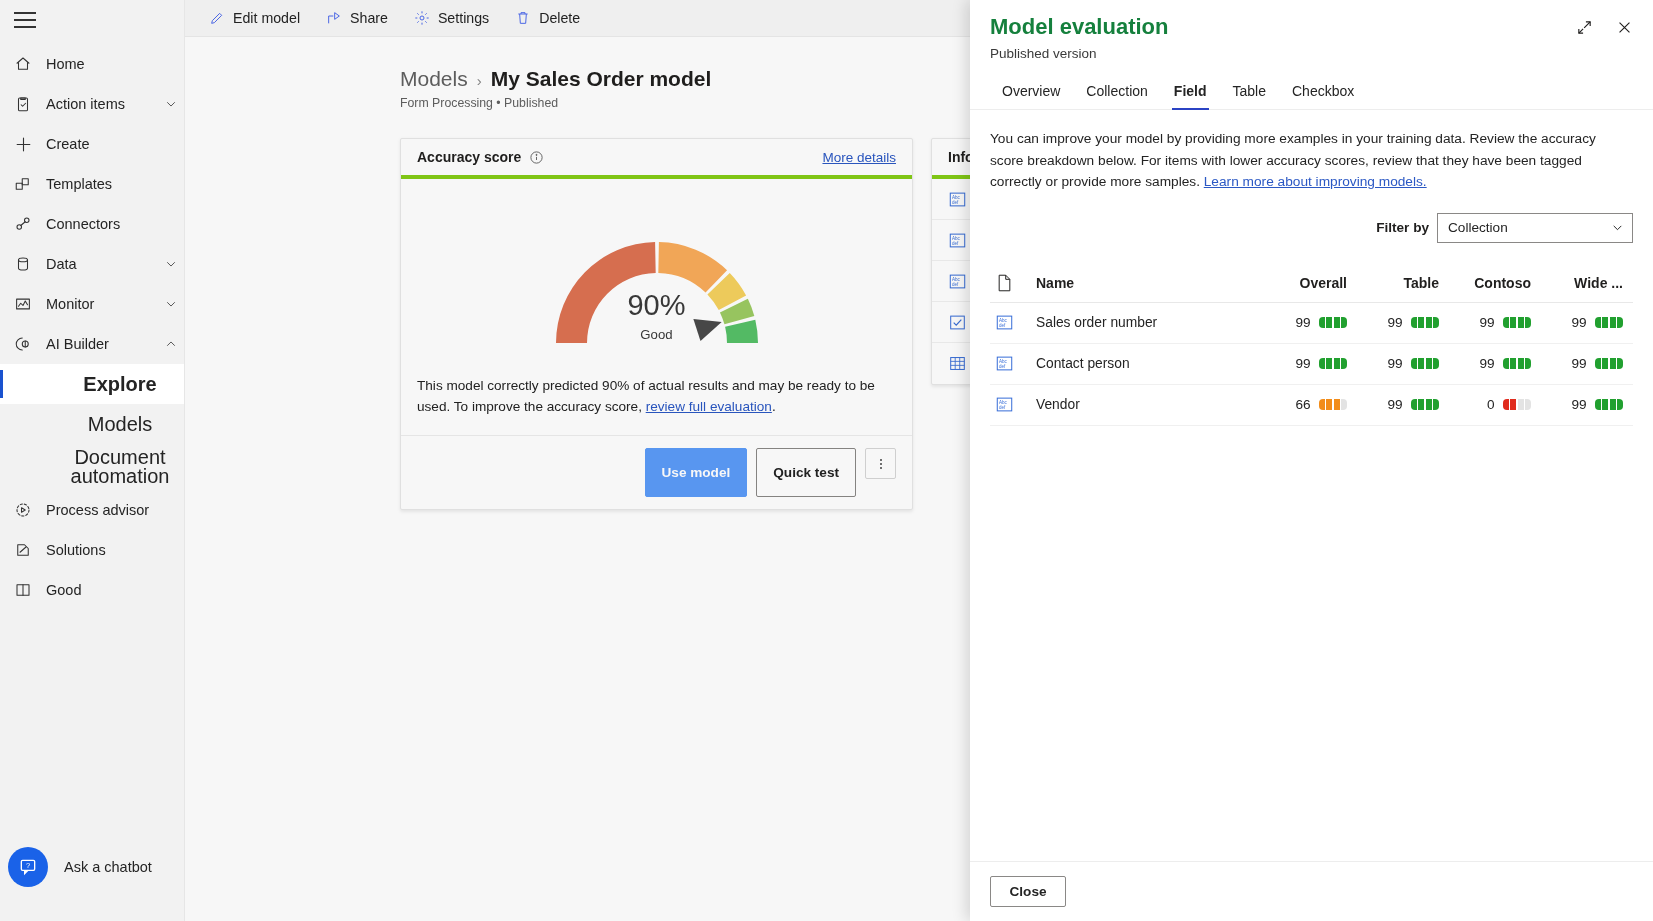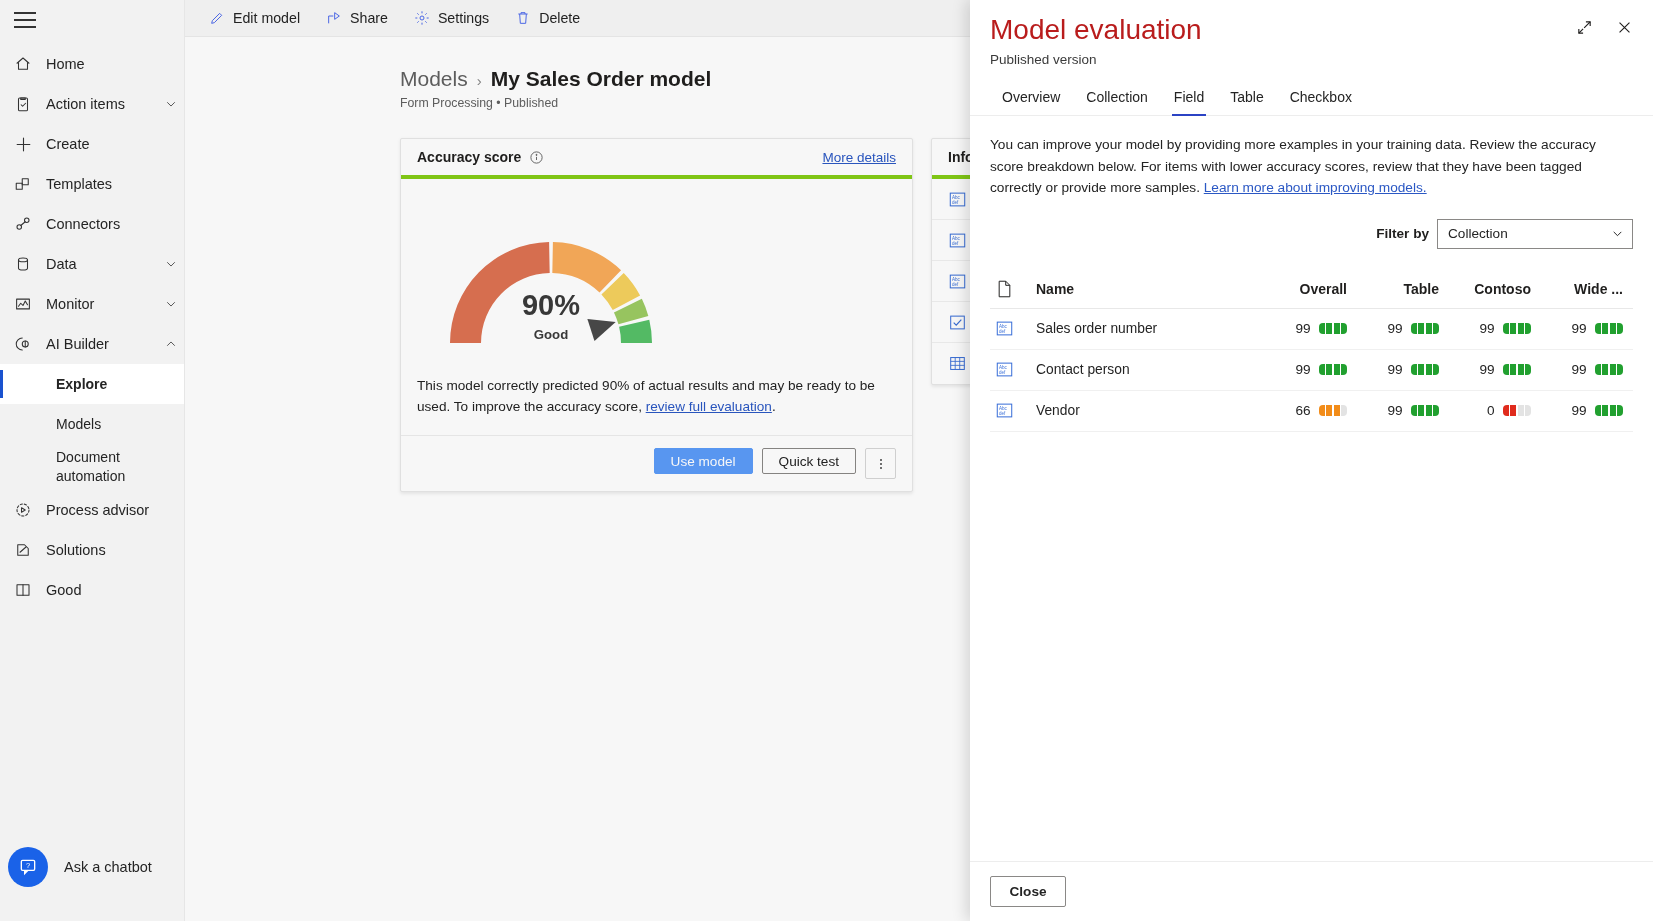--- a/index.html
+++ b/index.html
@@ -29,21 +29,21 @@
     display: flex; align-items: center;
     height: 40px;
     padding-left: 14px;
     cursor: pointer;
     font-size: 14.5px;
     color: #242424;
   }
   .nav-item .ico { width: 28px; flex: 0 0 28px; display: flex; align-items: center; justify-content: flex-start; color: #333; }
   .nav-item .lbl { flex: 1; padding-left: 4px; }
   .nav-item .chev { width: 26px; flex: 0 0 26px; display:flex; align-items:center; justify-content:center; color:#333; }
-  .nav-item.sub { padding-left: 52px; font-size: 14px; }
+  .nav-item.sub { padding-left: 52px; font-size: 20px; text-align: center; }
   .nav-item.sub.two-line { height: 46px; line-height: 19px; align-items: center; }
   .nav-item.active {
     background: #ffffff;
     font-weight: 600;
   }
   .nav-item.active::before {
     content: ""; position: absolute; left: 0; top: 6px; bottom: 6px; width: 3px; background: #1a52cf;
   }
   .chatbot {
     position: absolute; left: 0; bottom: 34px; display: flex; align-items: center; padding-left: 8px;
@@ -82,37 +82,37 @@
   }
   .card.accuracy { width: 513px; }
   .card-hdr {
     height: 40px; border-bottom: 4px solid #84cc16;
     display: flex; align-items: center; padding: 0 16px;
     font-size: 14px; font-weight: 600; color: #201f1e;
   }
   .card-hdr .info-ico { margin-left: 8px; color: #616161; display:flex; align-items:center; cursor:pointer;}
   .more-details { margin-left: auto; font-size: 13.5px; color: #2b58c4; text-decoration: underline; cursor: pointer; font-weight: 400; }
 
-  .gauge-wrap { padding: 16px 0 4px; display: flex; justify-content: flex-start; font-weight: bold; }
+  .gauge-wrap { padding: 16px 0 4px; display: flex; justify-content: center; }
   .gauge { position: relative; width: 300px; height: 170px; }
   .gauge .readout {
     position: absolute; left: 0; right: 0; top: 96px; text-align: center;
   }
   .gauge .pct { font-size: 29px; color: #3a3a3a; line-height: 1; }
   .gauge .lbl { font-size: 13.2px; color: #3a3a3a; margin-top: 7px; }
 
   .card-note {
     padding: 6px 22px 18px 16px; font-size: 13.6px; line-height: 21px; color: #242424;
   }
   .card-note a { color: #2b58c4; text-decoration: underline; cursor: pointer; }
   .card-actions {
     border-top: 1px solid #ededed; padding: 12px 16px; display: flex; justify-content: flex-end; gap: 9px;
   }
   .btn {
-    height: 26px; min-width: 80px; padding: 0 16px; font-size: 13.6px; font-weight: 400;
+    height: 49px; min-width: 80px; padding: 0 16px; font-size: 13.6px; font-weight: 700;
     border-radius: 2px; cursor: pointer; display: flex; align-items: center; justify-content: center;
     font-family: "Liberation Sans", sans-serif;
   }
   .btn-primary { background: #5b9bf8; color: #fff; border: 1px solid #5b9bf8; }
   .btn-default { background: #fff; color: #242424; border: 1px solid #8a8886; }
   .btn-more {
     width: 31px; min-width: 31px; height: 31px; border: 1px solid #d6d6d6; background:#fff;
     display:flex; align-items:center; justify-content:center; cursor:pointer; color:#444; border-radius:2px;
   }
 
@@ -127,30 +127,30 @@
   
   .scrim { position: absolute; inset: 0; background: rgba(0,0,0,.03); pointer-events: none; }
 
   
   .panel {
     position: absolute; right: 0; top: 0; width: 683px; height: 921px;
     background: #fff; box-shadow: -4px 0 14px rgba(0,0,0,.14);
     display: flex; flex-direction: column; z-index: 20;
   }
   .panel-head { padding: 14px 20px 0 20px; position: relative; }
-  .panel-title { font-size: 28px; font-weight: 400; color: #b91c1c; }
+  .panel-title { font-size: 22px; font-weight: 700; color: #15803d; }
   .panel-sub { font-size: 13.5px; color: #3a3a3a; margin-top: 6px; }
   .panel-head-actions { position: absolute; right: 14px; top: 12px; display: flex; gap: 10px; }
   .hicon { width: 30px; height: 30px; display:flex; align-items:center; justify-content:center; cursor:pointer; color:#201f1e; border-radius:2px;}
 
   .tabs { display: flex; gap: 2px; padding: 14px 20px 0 20px; border-bottom: 1px solid #ededed; }
   .tab {
     padding: 8px 12px 10px; font-size: 14px; color: #242424; cursor: pointer; position: relative;
   }
-  .tab.active { font-weight: 400; text-align: right; }
+  .tab.active { font-weight: 700; text-align: right; }
   .tab.active::after {
     content:""; position:absolute; left: 10px; right: 10px; bottom: -1px; height: 2.5px; background: #2b43c4;
   }
 
   .panel-body { flex: 1; overflow: hidden; padding: 0 20px; }
   .intro { padding: 18px 0 0 0; font-size: 13.7px; line-height: 21.5px; color: #242424; }
   .intro a { color: #2b58c4; text-decoration: underline; cursor: pointer; }
 
   .filter-row { display: flex; align-items: center; justify-content: flex-end; gap: 8px; margin-top: 20px; }
   .filter-label { font-size: 13.6px; font-weight: 600; color: #201f1e; }

